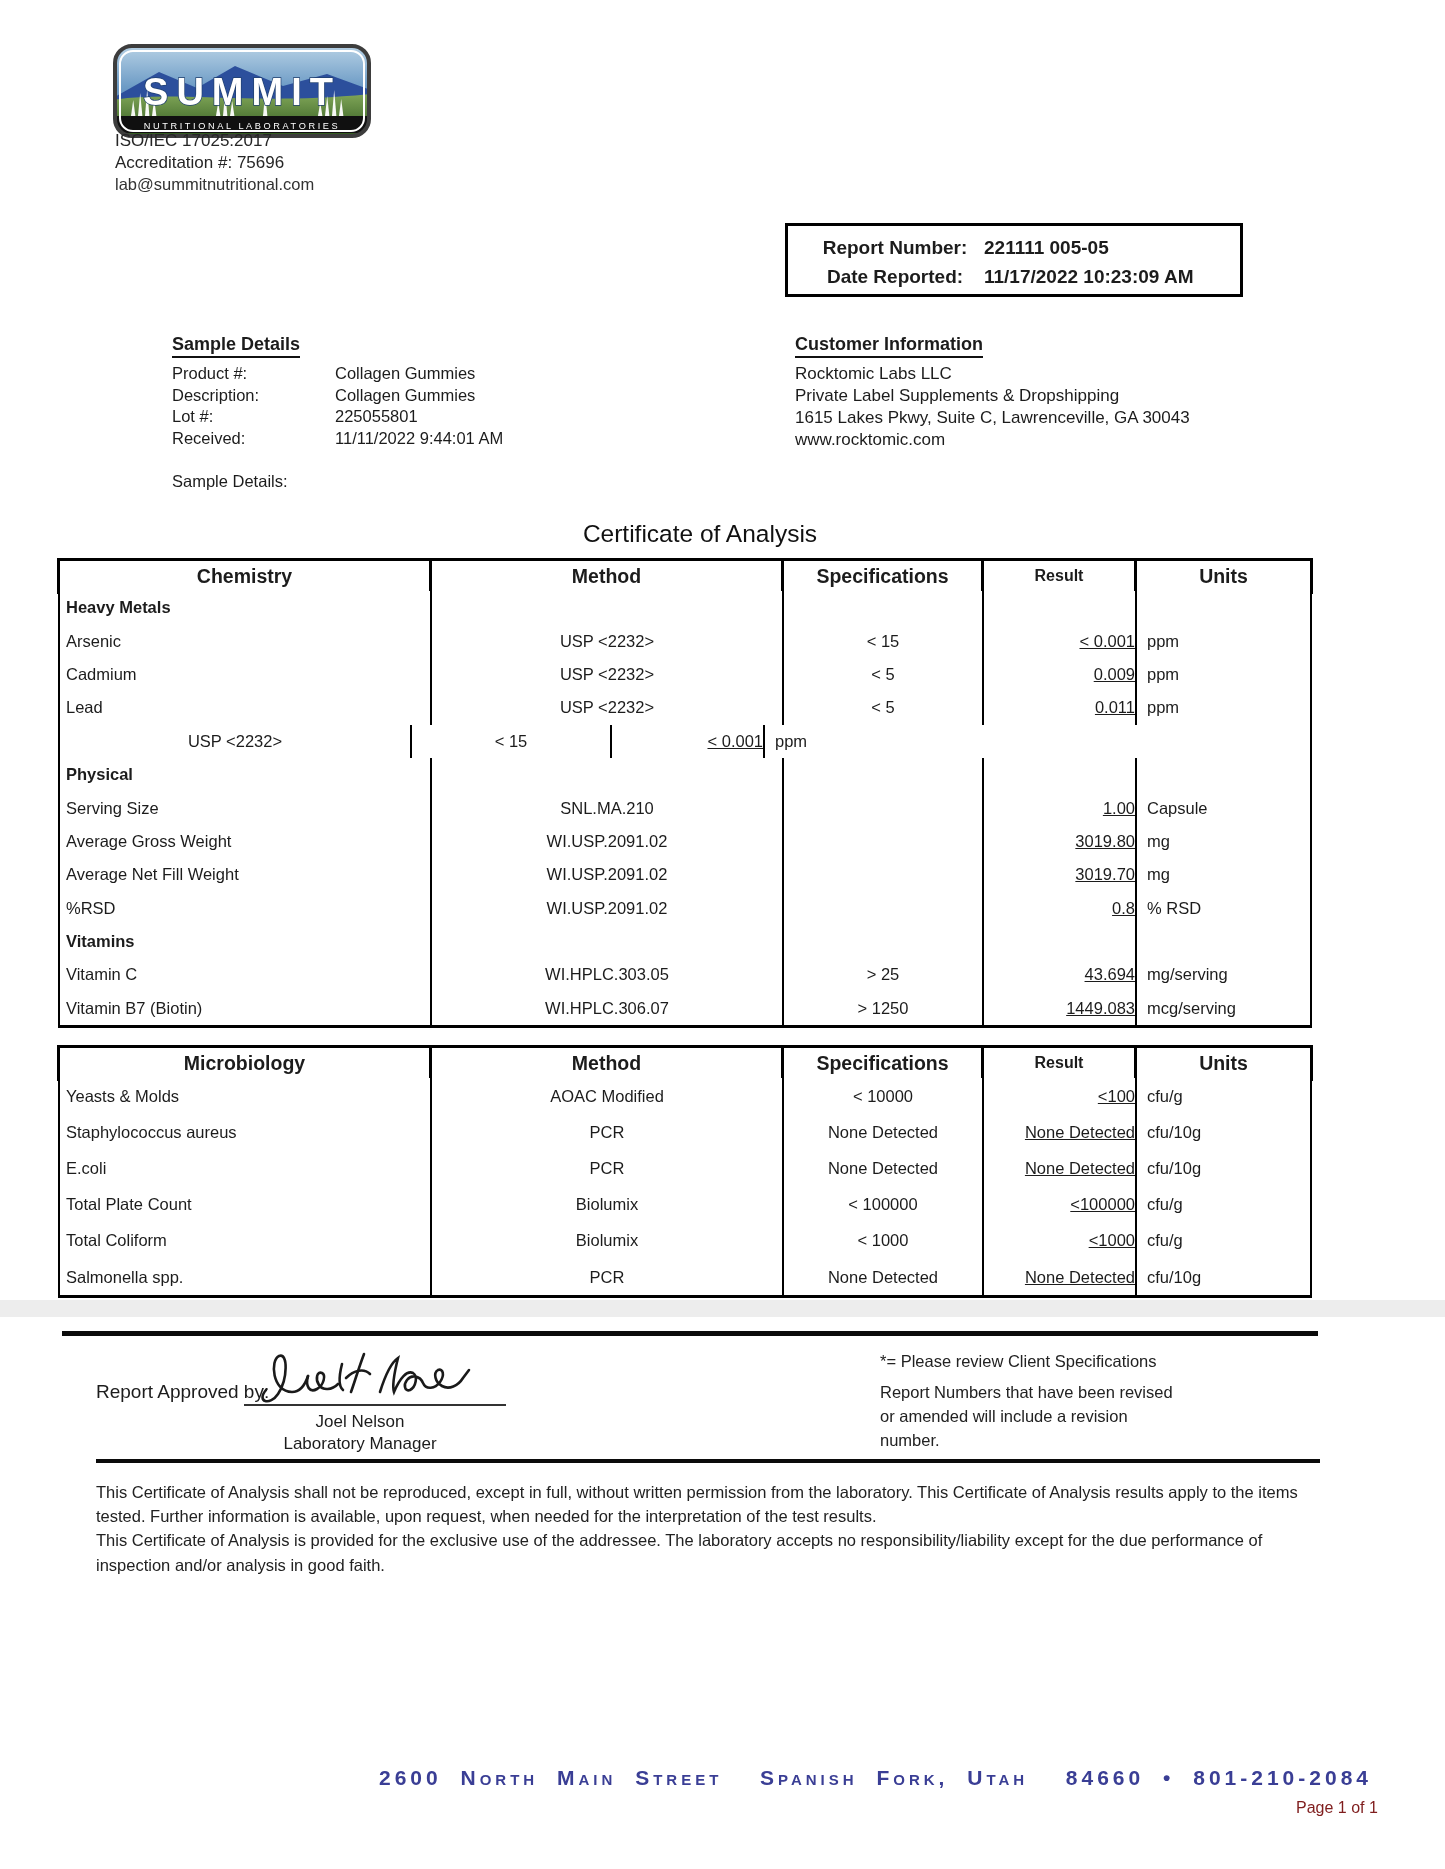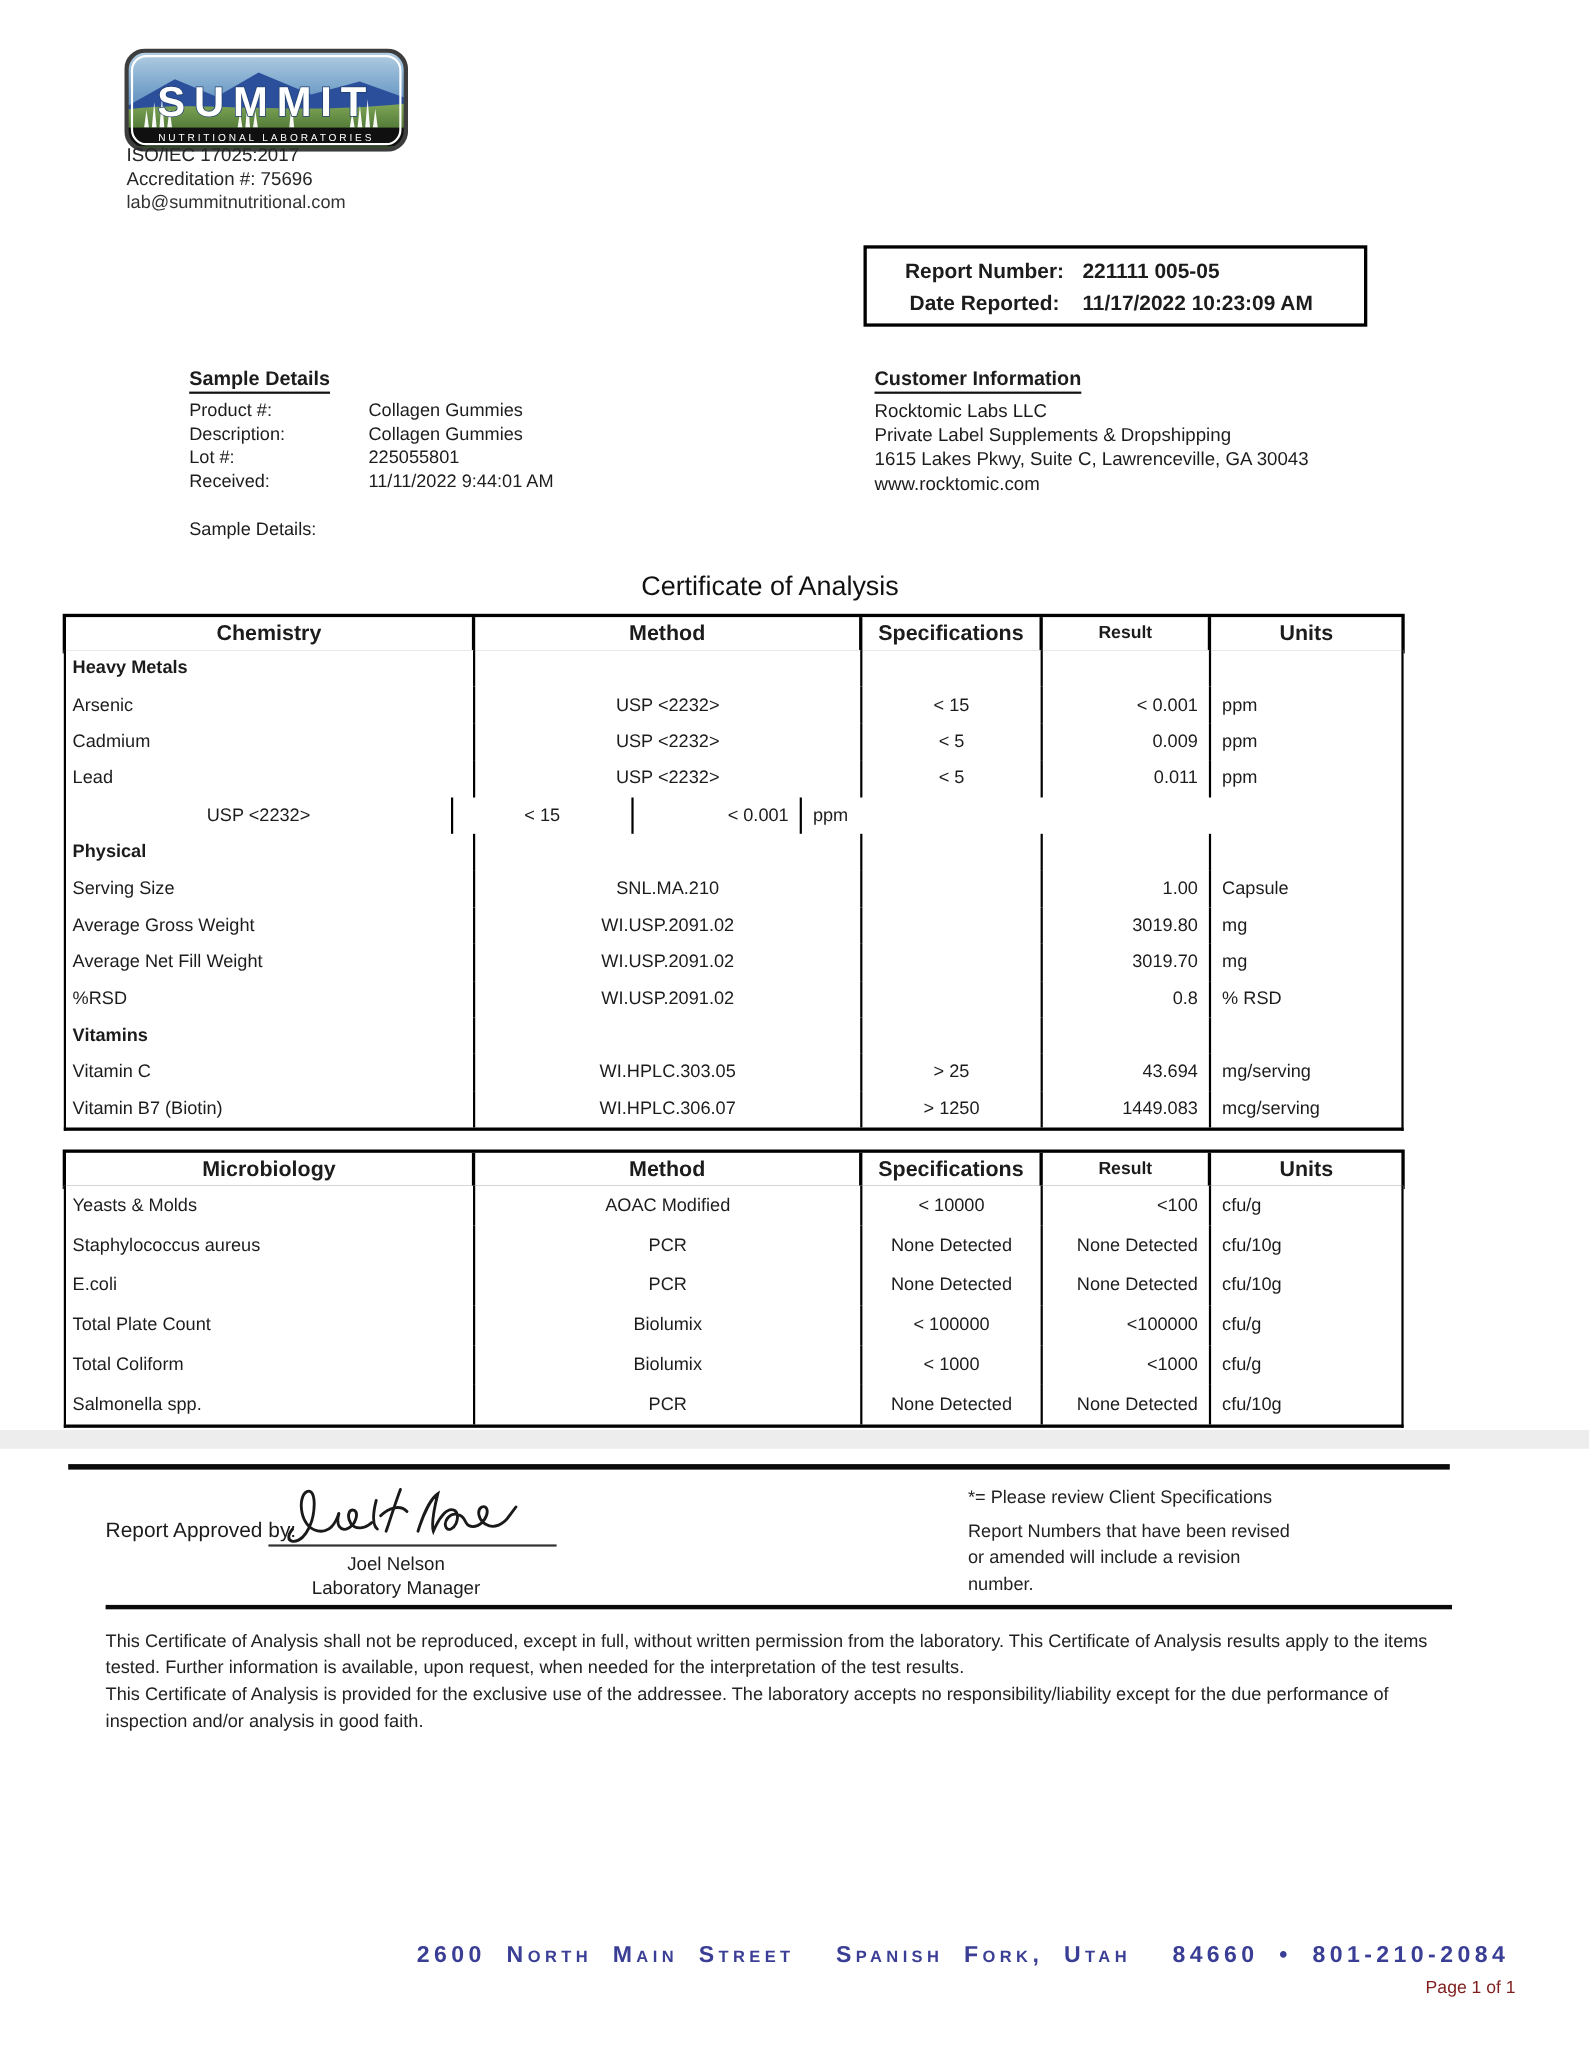--- a/index.html
+++ b/index.html
@@ -31,26 +31,26 @@
   .th{box-sizing:border-box;height:30px;display:flex;align-items:center;justify-content:center;
       font-weight:bold;font-size:19.5px;border-right:3px solid #000;}
   .th:last-child{border-right:none;}
   .th.th3{font-size:16px;}
   .tbody{border-left:2px solid #000;border-right:2px solid #000;border-bottom:3px solid #000;background:#fff;}
   .trow{display:flex;}
   .tc{box-sizing:border-box;display:flex;align-items:center;font-size:16.5px;border-right:2px solid #000;}
   .tc:last-child{border-right:none;}
   .tc0{padding-left:6px;}
   .tc1,.tc2{justify-content:center;}
-  .tc3{justify-content:flex-end;padding-right:10px;}
+  .tc3{justify-content:flex-end;text-decoration:underline;}
   .tc4{padding-left:10px;}
   .trow.sec .tc0{font-weight:bold;}
   .th0,.tc0{width:372px;}
   .th1,.tc1{width:352px;}
-  .th2,.tc2{width:164px;}
+  .th2,.tc2{width:200px;}
   .th3,.tc3{width:153px;}
   .th4,.tc4{width:173px;}
   .chem .trow{height:33.4px;}
   .micro .trow{height:36.2px;}
 
   .gray-band{left:0;top:1300px;width:1445px;height:17px;background:#ededed;}
 
   
   .rule{background:#0b0b0b;}
   .approve-label{font-size:19px;}

